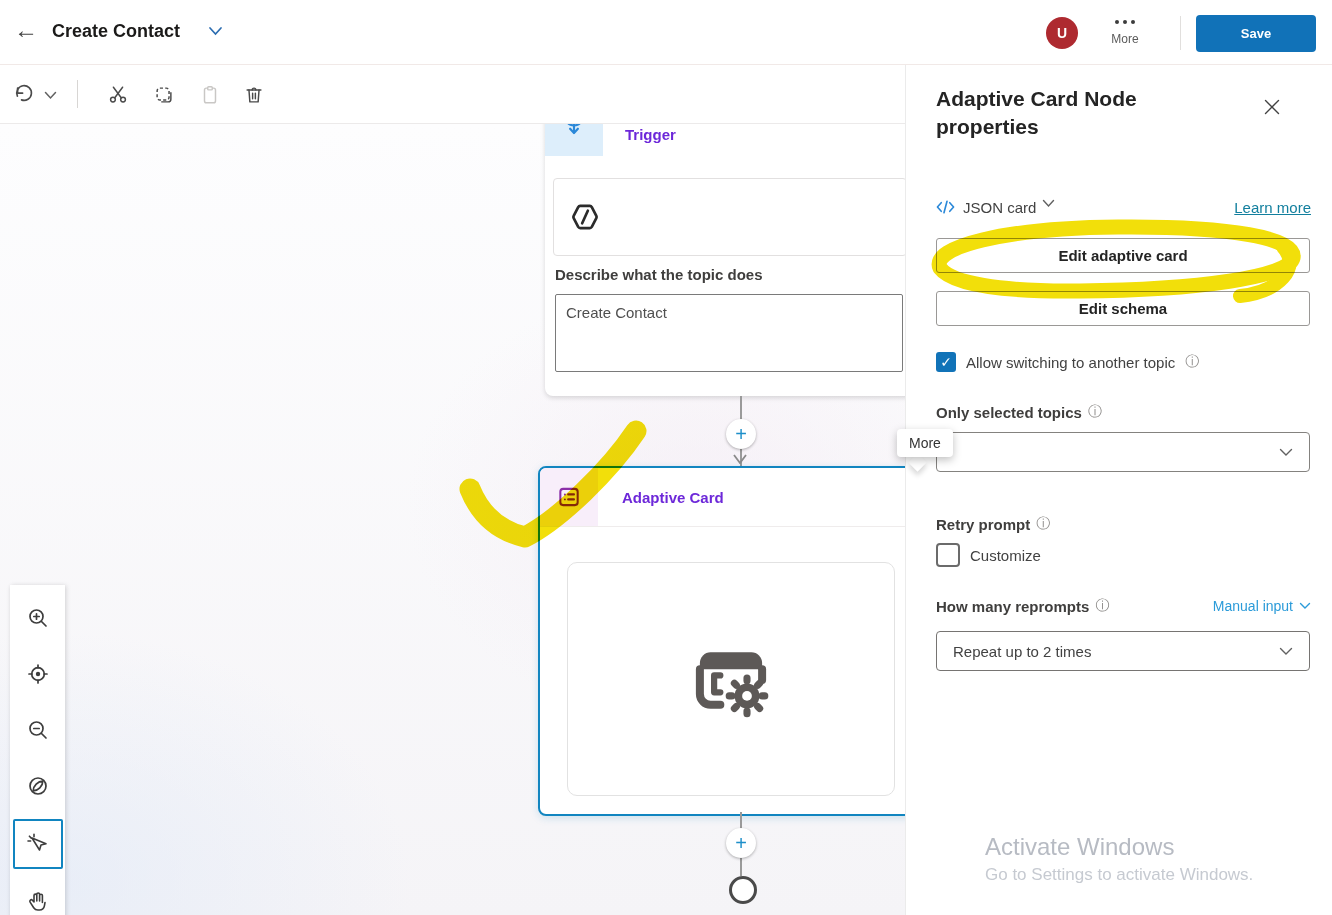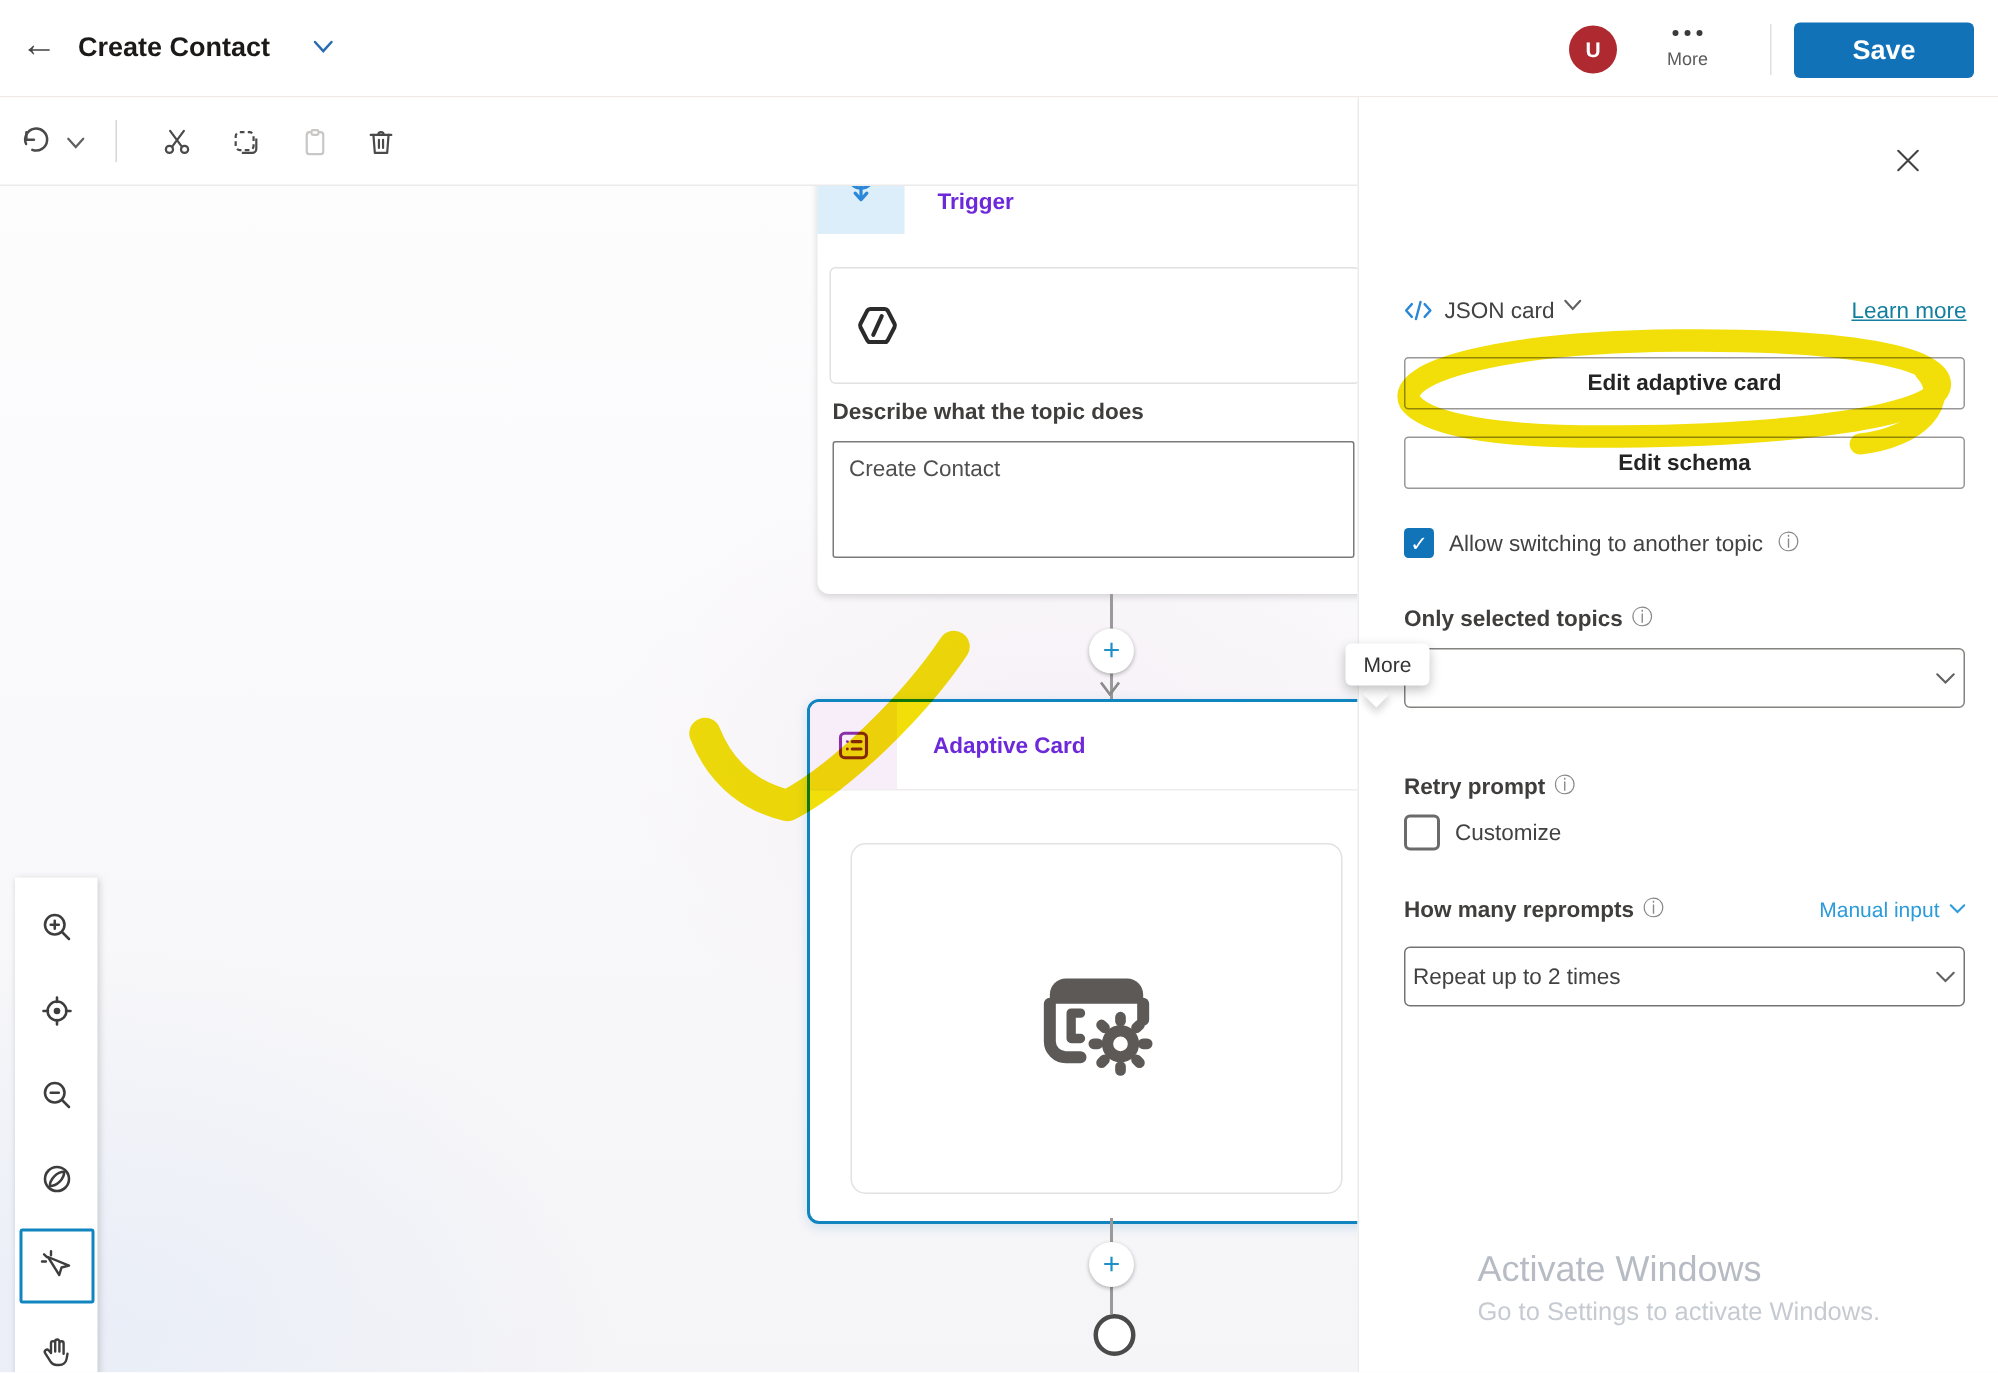--- a/index.html
+++ b/index.html
@@ -13,21 +13,21 @@
   .topic-title{position:absolute;left:52px;top:21px;font-size:18px;font-weight:700;color:#1b1a19;}
   .title-chev{position:absolute;left:208px;top:26px;}
   .avatar{position:absolute;left:1046px;top:17px;width:32px;height:32px;border-radius:50%;background:#ae2a30;color:#fff;
           font-size:14px;font-weight:700;display:flex;align-items:center;justify-content:center;cursor:pointer;}
   .more-btn{position:absolute;left:1103px;top:14px;width:44px;text-align:center;cursor:pointer;}
   .more-dots{display:flex;justify-content:center;gap:4px;padding-top:6px;}
   .more-dots i{width:4px;height:4px;border-radius:50%;background:#3b3b3b;}
   .more-caption{font-size:12px;color:#5b5b5b;margin-top:8px;}
   .hdr-divider{position:absolute;left:1180px;top:16px;width:1px;height:34px;background:#e1dfdd;}
   .save-btn{position:absolute;left:1196px;top:15px;width:120px;height:37px;background:#1172b8;color:#fff;border:none;
-            border-radius:4px;font-size:18px;font-weight:700;font-family:inherit;cursor:pointer;}
+            border-radius:4px;font-size:13px;font-weight:700;font-family:inherit;cursor:pointer;}
 
   
   .toolbar{position:absolute;left:0;top:65px;width:1332px;height:58px;background:#fff;border-bottom:1px solid #eceaea;z-index:15;}
   .tb-item{position:absolute;top:14px;width:32px;height:32px;display:flex;align-items:center;justify-content:center;cursor:pointer;border-radius:4px;}
   .tb-sep{position:absolute;left:77px;top:15px;width:1px;height:28px;background:#d8d6d4;}
 
   
   .canvas{position:absolute;left:0;top:124px;width:1332px;height:791px;overflow:hidden;
           background:
             radial-gradient(420px 320px at 700px 380px, rgba(243,233,243,.55), rgba(243,233,243,0) 70%),
@@ -80,21 +80,21 @@
   .panel-btn{position:absolute;left:30px;width:374px;height:35px;background:#fff;border:1px solid #9a9896;border-radius:3px;
              font-family:inherit;font-size:15px;font-weight:700;color:#242424;cursor:pointer;}
   .check-row{position:absolute;left:30px;display:flex;align-items:center;gap:10px;}
   .checkbox{width:20px;height:20px;border-radius:3px;box-sizing:border-box;display:flex;align-items:center;justify-content:center;cursor:pointer;flex:0 0 auto;}
   .checkbox.checked{background:#1173b8;color:#fff;font-size:14px;}
   .checkbox.unchecked{background:#fff;border:2px solid #6b6b6b;width:24px;height:24px;border-radius:4px;}
   .check-label{font-size:15px;color:#424242;}
   .field-label{position:absolute;left:30px;font-size:15px;font-weight:700;color:#3f3e3d;display:flex;align-items:center;gap:6px;}
   .info-glyph{font-size:14px;color:#8a8886;font-weight:400;}
   .select-box{position:absolute;left:30px;width:374px;height:40px;border:1px solid #84827f;border-radius:4px;background:#fff;
-              display:flex;align-items:center;padding:0 5px;box-sizing:border-box;cursor:pointer;}
+              display:flex;align-items:center;padding:0 16px;box-sizing:border-box;cursor:pointer;}
   .select-value{font-size:15px;color:#424242;}
   .select-chev{margin-left:auto;}
   .reprompt-row{position:absolute;left:30px;top:532px;width:375px;display:flex;align-items:center;}
   .manual-input{margin-left:auto;display:flex;align-items:center;gap:6px;cursor:pointer;}
   .manual-input span{font-size:14px;color:#2b9bd9;}
 
   
   .tooltip{position:absolute;left:897px;top:429px;background:#fff;border-radius:4px;box-shadow:0 3px 8px rgba(0,0,0,.25);
            padding:6px 12px;font-size:14px;color:#333;z-index:30;}
   .tooltip-tail{position:absolute;left:911px;top:456px;width:13px;height:13px;background:#fff;transform:rotate(45deg);
@@ -294,20 +294,21 @@
       <svg width="22" height="22" viewBox="0 0 24 24" fill="none" stroke="#4a4a4a" stroke-width="1.6" stroke-linecap="round" stroke-linejoin="round">
         <path d="M4.5 6.5 h15"></path>
           <path d="M10 6.5 a2 2 0 0 1 4 0"></path>
         <path d="M6.5 6.5 l1 13 h9 l1 -13"></path>
           <path d="M10.5 10 v6 M13.5 10 v6"></path>
       </svg>
     </div>
   </div>
 
   <div class="panel">
+    <div class="panel-title">Adaptive Card Node properties</div>
     <div class="panel-close">
       <svg width="16" height="16" viewBox="0 0 16 16">
         <path d="M1.5 1.5 L14.5 14.5 M14.5 1.5 L1.5 14.5" stroke="#424242" stroke-width="1.4" stroke-linecap="round"></path>
       </svg>
     </div>
 
     <div class="cardtype-row">
       <svg width="19" height="16" viewBox="0 0 20 16" fill="none" stroke="#2b88d8" stroke-width="1.7" stroke-linecap="round" stroke-linejoin="round">
         <path d="M5.5 3.5 L1.5 8 L5.5 12.5"></path>
           <path d="M14.5 3.5 L18.5 8 L14.5 12.5"></path>

